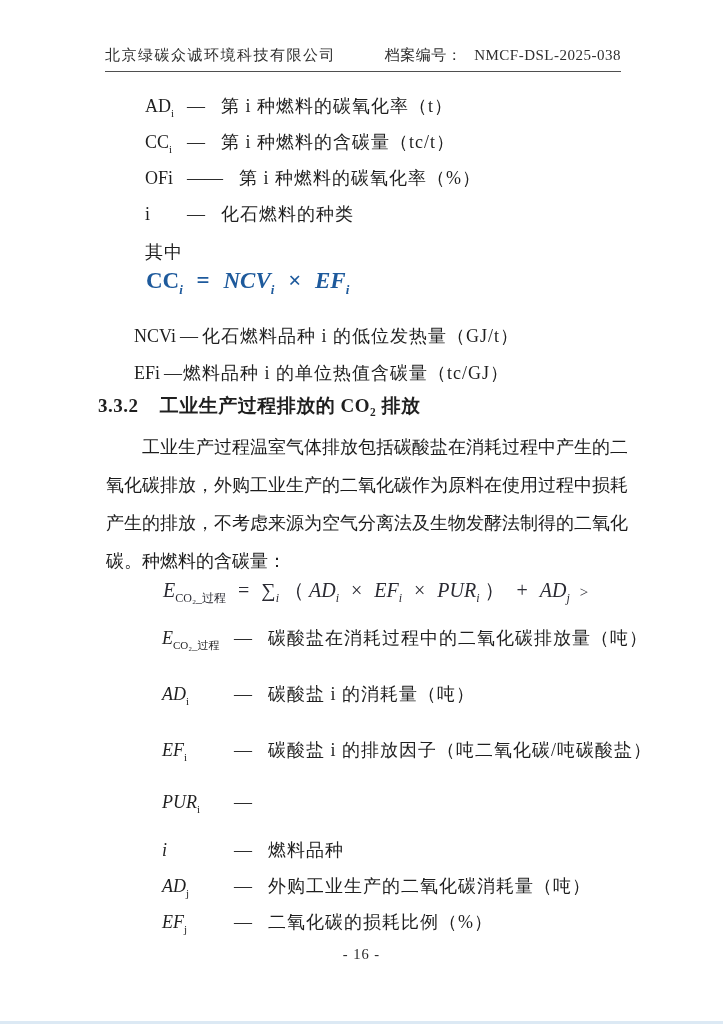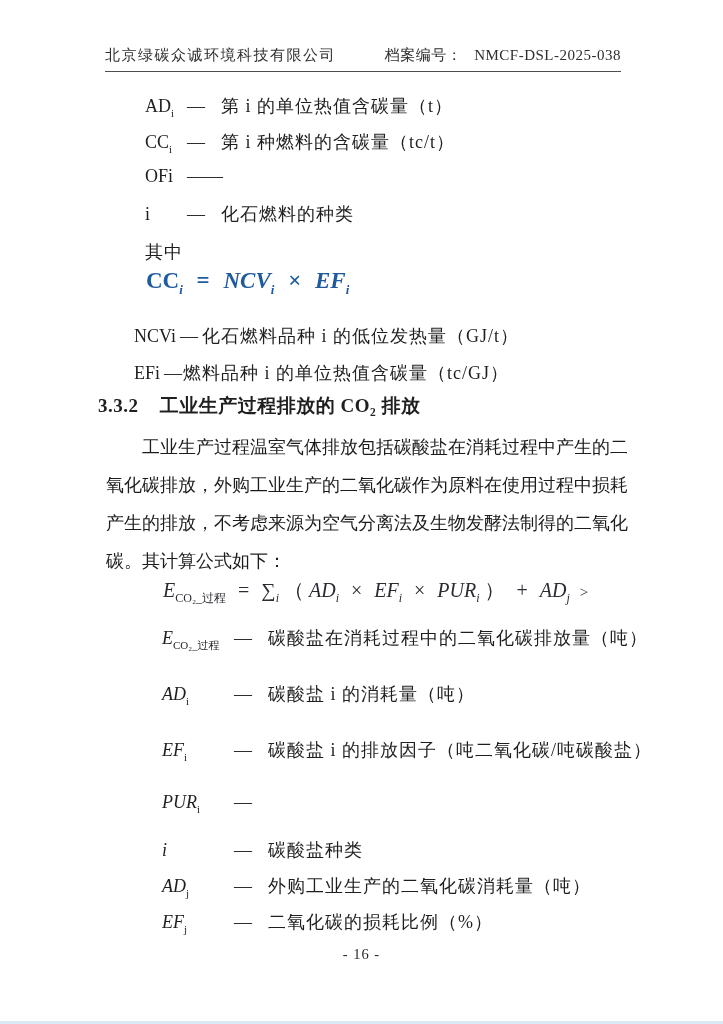--- a/index.html
+++ b/index.html
@@ -85,30 +85,31 @@
   <div class="header">
     <span class="company">北京绿碳众诚环境科技有限公司</span>
     <span class="archive">
       <span>档案编号：</span><span class="num">NMCF-DSL-2025-038</span>
     </span>
   </div>
 
   <div class="row fuel fr0">
     <span class="sym"><span>AD</span><sub>i</sub></span>
     <span class="dash">—</span>
-    <span class="txt">第 i 的单位热值含碳量（t）</span>
+    <span class="txt">第 i 种燃料的碳氧化率（t）</span>
   </div>
   <div class="row fuel fr1">
     <span class="sym"><span>CC</span><sub>i</sub></span>
     <span class="dash">—</span>
     <span class="txt">第 i 种燃料的含碳量（tc/t）</span>
   </div>
   <div class="row fuel fr2">
     <span class="sym"><span>OFi</span><sub></sub></span>
     <span class="dash">——</span>
+    <span class="txt">第 i 种燃料的碳氧化率（%）</span>
   </div>
   <div class="row fuel fr3">
     <span class="sym"><span>i</span><sub></sub></span>
     <span class="dash">—</span>
     <span class="txt">化石燃料的种类</span>
   </div>
 
   <div class="among">其中</div>
 
   <div class="cc-formula">
@@ -128,21 +129,21 @@
     <span class="sym2">EFi</span>
     <span class="dash">—</span>
     <span class="txt">燃料品种 i 的单位热值含碳量（tc/GJ）</span>
   </div>
 
   <div class="heading">
     <span class="snum">3.3.2</span>
     <span>工业生产过程排放的 CO₂ 排放</span>
   </div>
 
-  <div class="para">工业生产过程温室气体排放包括碳酸盐在消耗过程中产生的二氧化碳排放，外购工业生产的二氧化碳作为原料在使用过程中损耗产生的排放，不考虑来源为空气分离法及生物发酵法制得的二氧化碳。其计算公式如下：</div>
+  <div class="para">工业生产过程温室气体排放包括碳酸盐在消耗过程中产生的二氧化碳排放，外购工业生产的二氧化碳作为原料在使用过程中损耗产生的排放，不考虑来源为空气分离法及生物发酵法制得的二氧化碳。种燃料的含碳量：</div>
 
   <div class="e-formula">
     <span class="v">E</span><sub>CO₂_过程</sub>
     <span class="op">=</span>
     <span>∑</span><sub class="vsub">i</sub>
     <span>（</span>
     <span class="v">AD</span><sub class="vsub">i</sub>
     <span class="op">×</span>
     <span class="v">EF</span><sub class="vsub">i</sub>
     <span class="op">×</span>
@@ -168,21 +169,21 @@
     <span class="dash">—</span>
     <span class="txt">碳酸盐 i 的排放因子（吨二氧化碳/吨碳酸盐）</span>
   </div>
   <div class="row carb cr3">
     <span class="sym"><span>PUR</span><sub>i</sub></span>
     <span class="dash">—</span>
   </div>
   <div class="row carb cr4">
     <span class="sym"><span>i</span><sub></sub></span>
     <span class="dash">—</span>
-    <span class="txt">碳酸盐种类</span>
+    <span class="txt">燃料品种</span>
   </div>
   <div class="row carb cr5">
     <span class="sym"><span>AD</span><sub>j</sub></span>
     <span class="dash">—</span>
     <span class="txt">外购工业生产的二氧化碳消耗量（吨）</span>
   </div>
   <div class="row carb cr6">
     <span class="sym"><span>EF</span><sub>j</sub></span>
     <span class="dash">—</span>
     <span class="txt">二氧化碳的损耗比例（%）</span>

